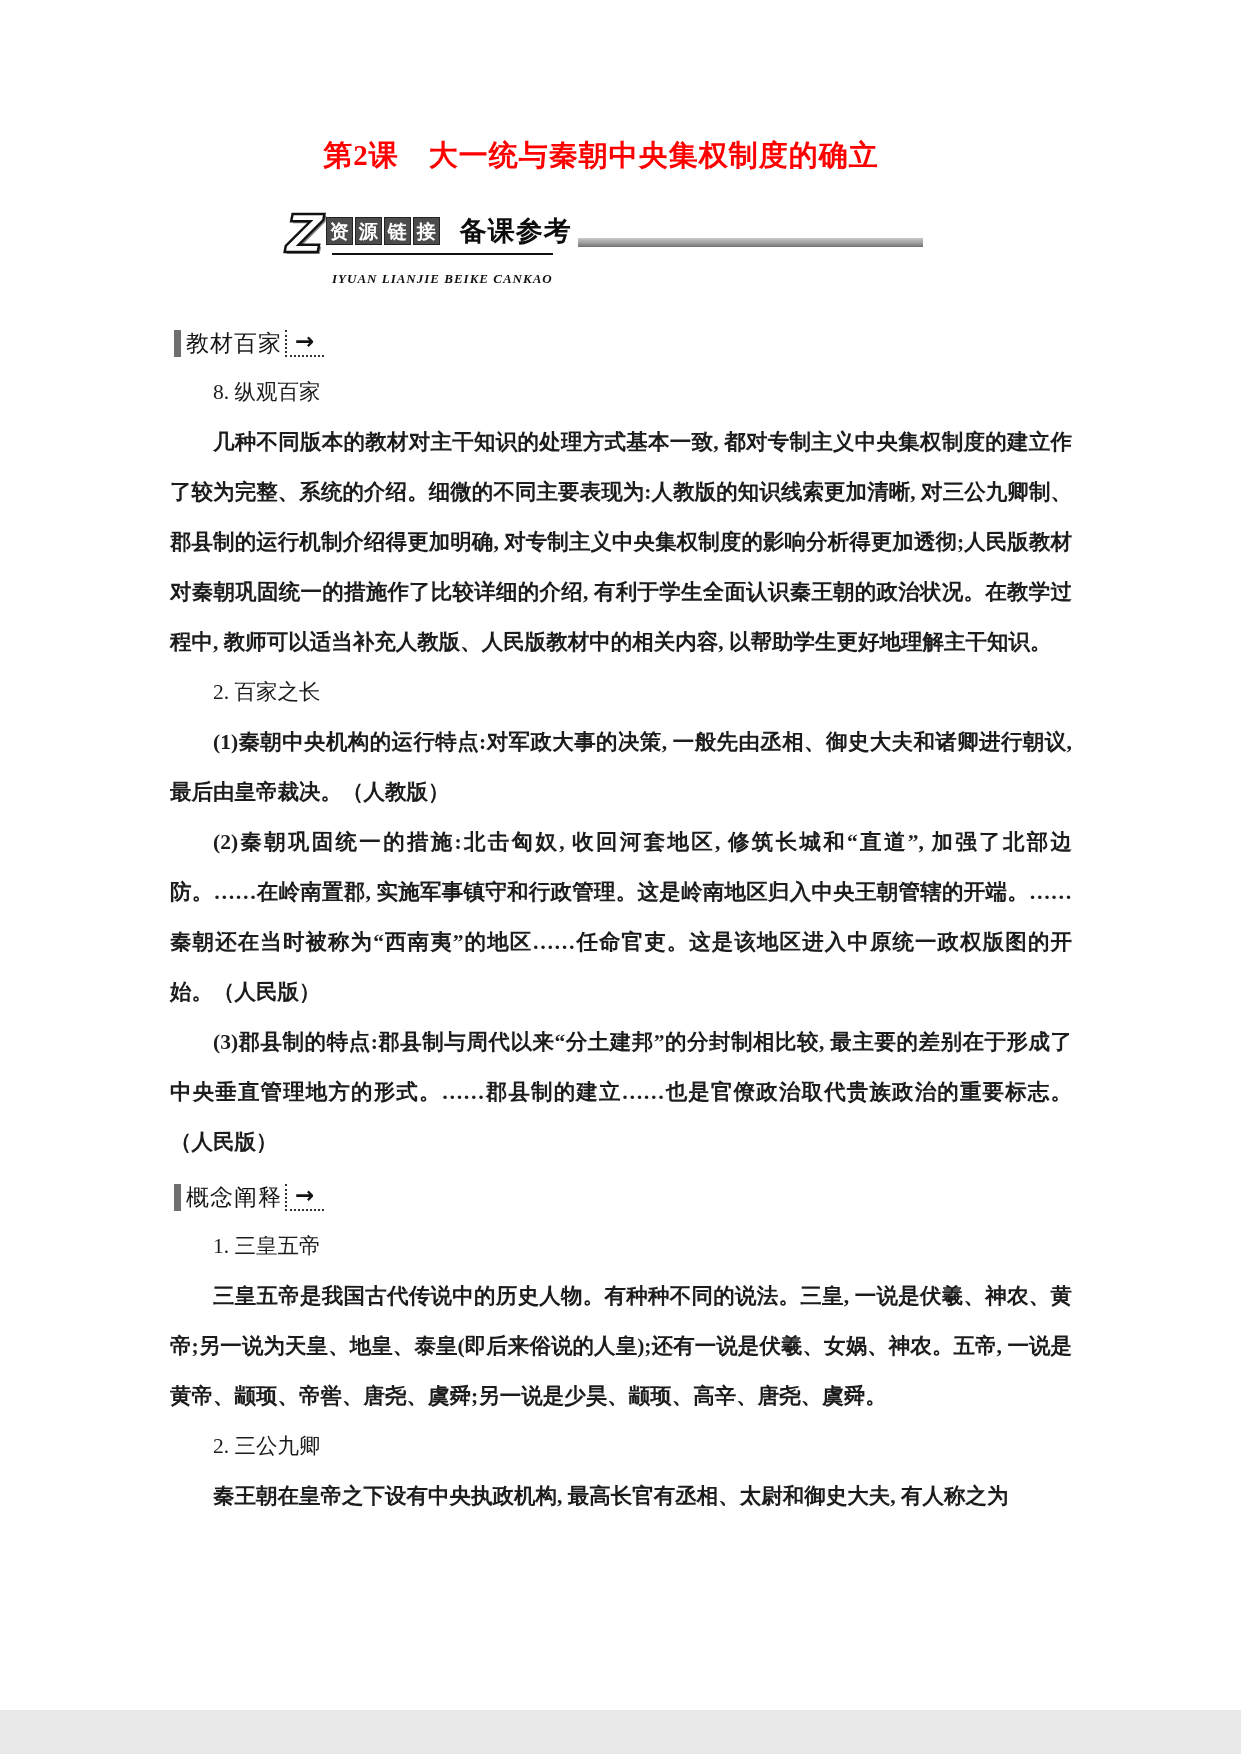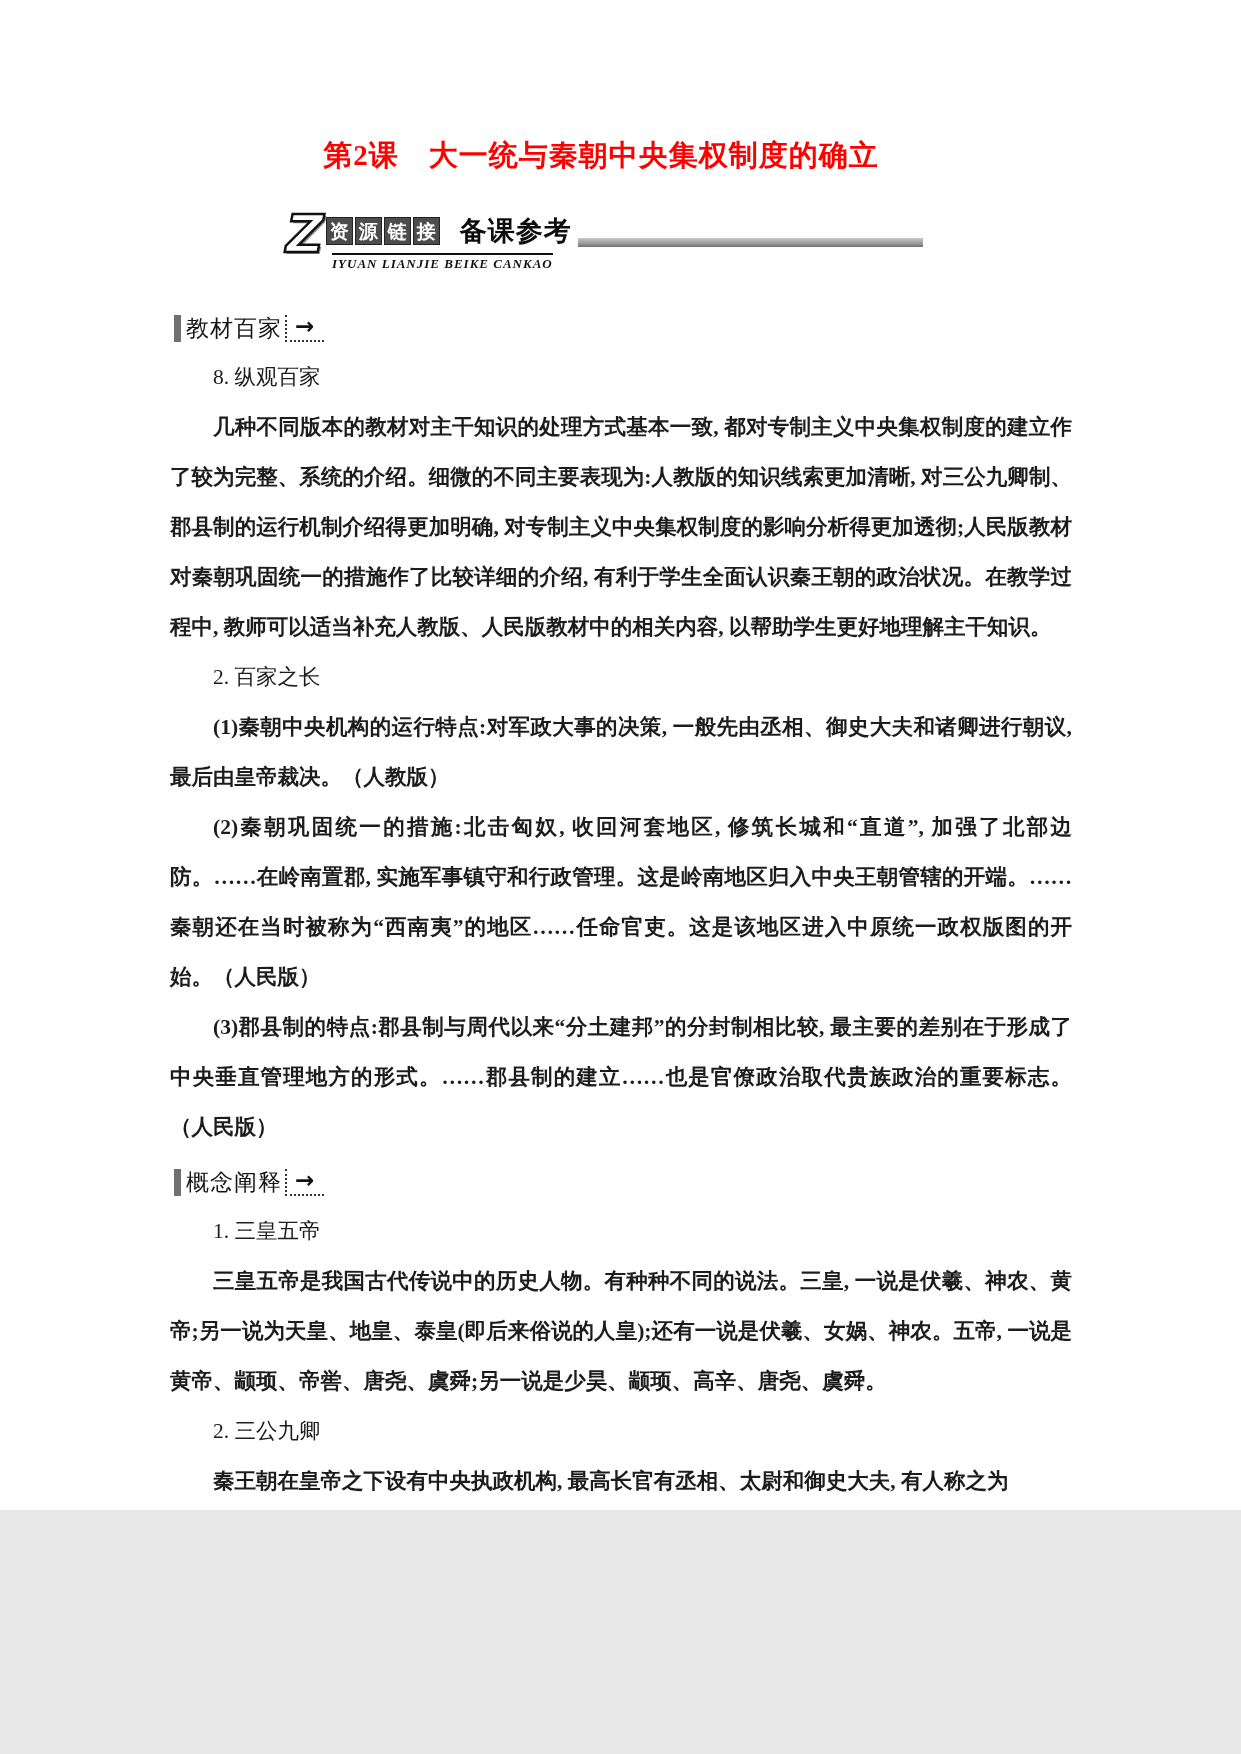--- a/index.html
+++ b/index.html
@@ -1,17 +1,17 @@
 <!DOCTYPE html>
 <html><head>
 <meta charset="utf-8">
 <style>
   html,body { margin:0; padding:0; background:#e8e8e8; }
   .page {
-    width:1241px; height:1510px; background:#ffffff; position:relative;
+    width:1241px; height:1710px; background:#ffffff; position:relative;
     margin:0 auto; overflow:hidden;
     font-family:"Liberation Serif","DejaVu Serif",serif;
     color:#1f1f1f;
   }
   .content { position:absolute; left:170px; top:136px; width:902px; }
 
   .doc-title {
     text-align:center; color:#ff0000; font-weight:bold;
     font-size:29px; letter-spacing:1px; margin:0 40px 34px 0;
   }
@@ -39,21 +39,21 @@
     font-weight:900; font-size:27px; color:#0d0d0d; margin-left:20px;
     letter-spacing:1px; white-space:nowrap;
   }
   .logo-bar {
     width:345px; height:9px; margin-left:6px; align-self:flex-end;
     margin-bottom:5px;
     background:linear-gradient(#c9c9c9,#9a9a9a 60%,#6f6f6f);
   }
   .logo-subtitle {
     margin-left:46px; margin-top:1px; width:fit-content;
-    border-top:2px solid #111; padding-top:1px;
+    border-top:2px solid #111; padding-top:16px;
     font-style:italic; font-weight:bold; font-size:13px; color:#111;
     letter-spacing:1px; white-space:nowrap;
   }
 
   
   .sec-head { display:flex; align-items:center; height:32px; margin:14px 0 8px 4px; }
   .sec-bar { width:7px; height:27px; background:#6f6f6f; margin-right:5px; }
   .sec-title { font-size:23px; color:#161616; letter-spacing:1px; }
   .sec-arrow {
     font-family:"DejaVu Sans","Liberation Sans",sans-serif;

